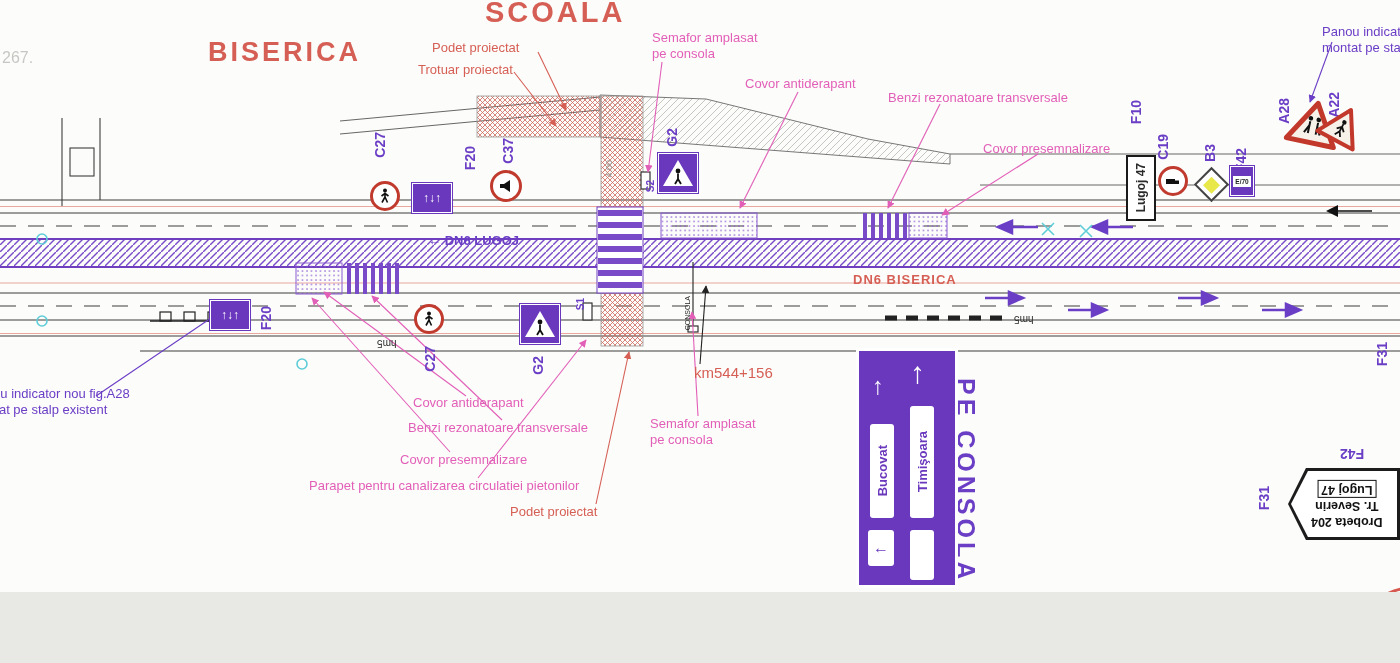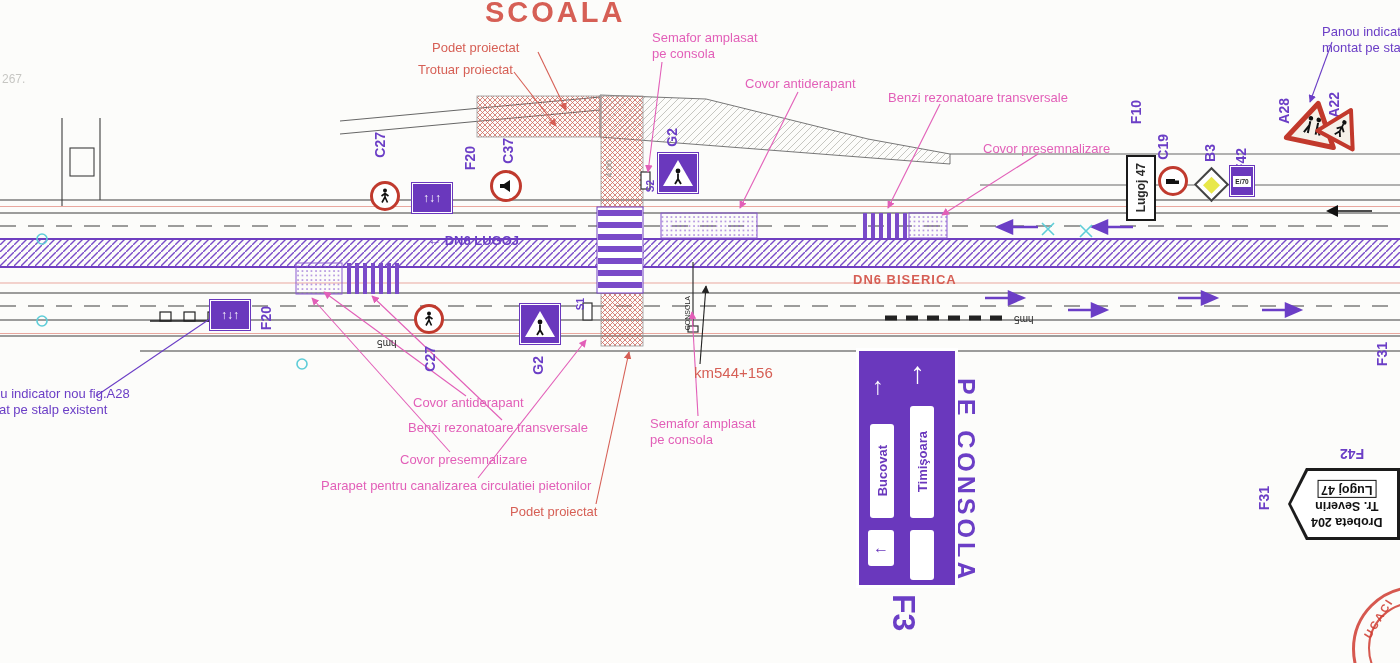--- a/index.html
+++ b/index.html
@@ -1,17 +1,17 @@
 <!DOCTYPE html>
 <html style="--salmon: #d65f55; --pink: #e25fb8; --purple: #6b3ec6; --sign-purple: #6a38bd; --ink: #2a2a2a; --red: #c03a2e; --stamp-red: #cf3b30; --cyan: #5ecdd8; --paper: #fcfcfa; --yellow: #e8e84a;"><head>
 <meta charset="utf-8">
 <style>
   html,body{margin:0;padding:0;background:#e8e8e4;}
   #canvas{
-    position:relative;width:1400px;height:663px;overflow:hidden;
+    position:relative;width:1400px;height:592px;overflow:hidden;
     background:var(--paper,#fcfcfa);
     font-family:"Liberation Sans",sans-serif;
   }
   #drawing{position:absolute;left:0;top:0;}
   .lbl{position:absolute;white-space:nowrap;line-height:1.25;}
   .salmon{color:var(--salmon,#d65f55);}
   .pink{color:var(--pink,#e25fb8);}
   .purple{color:var(--purple,#6b3ec6);}
   .ink{color:var(--ink,#2a2a2a);}
   .grey{color:#9a9a96;}
@@ -213,20 +213,21 @@
       <path d="M450,452 L312,298" stroke="#e25fb8" marker-end="url(#aP)"></path>
       <path d="M478,478 L586,340" stroke="#e25fb8" marker-end="url(#aP)"></path>
       <path d="M698,416 L692,312" stroke="#e25fb8" marker-end="url(#aP)"></path>
       <path d="M1332,42 L1310,102" stroke="#6b3ec6" marker-end="url(#aV)"></path>
       <path d="M96,396 L220,312" stroke="#6b3ec6" marker-end="url(#aV)"></path>
       <path d="M700,364 L706,286" stroke="#222" marker-end="url(#aK)"></path>
     </g>
   </svg>
 
   <div class="lbl big salmon" style="left:485px;top:-6px;">SCOALA</div>
+  <div class="lbl big salmon" style="left:208px;top:36px;font-size:27px;">BISERICA</div>
 
   <div class="lbl ann salmon" style="left:432px;top:40px;">Podet proiectat</div>
   <div class="lbl ann salmon" style="left:418px;top:62px;">Trotuar proiectat</div>
   <div class="lbl ann pink" style="left:652px;top:30px;">
     <span style="display:block;">Semafor amplasat</span>
     <span style="display:block;">pe consola</span>
   </div>
   <div class="lbl ann pink" style="left:745px;top:76px;">Covor antiderapant</div>
   <div class="lbl ann pink" style="left:888px;top:90px;">Benzi rezonatoare transversale</div>
   <div class="lbl ann pink" style="left:983px;top:141px;">Covor presemnalizare</div>
@@ -237,34 +238,34 @@
 
   <div class="lbl ann purple bold" style="left:428px;top:220px;margin-top:13px;">
     <span>←</span>
     <span>DN6 LUGOJ</span>
   </div>
   <div class="lbl ann salmon bold" style="left:853px;top:272px;letter-spacing:1px;">DN6 BISERICA</div>
   <div class="lbl salmon" style="left:694px;top:364px;font-size:15px;">km544+156</div>
   <div class="lbl tiny ink rot270" style="left:684px;top:296px;">CONSOLA</div>
   <div class="lbl small ink rot180" style="left:1014px;top:312px;">hm5</div>
   <div class="lbl small ink rot180" style="left:377px;top:336px;">hm5</div>
-  <div class="lbl grey" style="left:2px;top:72px;font-size:12px;opacity:.55;">267.</div>
+  <div class="lbl grey" style="left:2px;top:48px;font-size:16px;opacity:.55;">267.</div>
   <div class="lbl grey rot270" style="left:604px;top:160px;font-size:9px;">4.00</div>
   <div class="lbl small purple bold rot270" style="left:645px;top:180px;">S2</div>
   <div class="lbl small purple bold rot270" style="left:575px;top:298px;">S1</div>
 
   <div class="lbl ann purple" style="left:-30px;top:386px;">
     <span style="display:block;">Panou indicator nou fig.A28</span>
     <span style="display:block;">montat pe stalp existent</span>
   </div>
 
   <div class="lbl ann pink" style="left:413px;top:395px;">Covor antiderapant</div>
   <div class="lbl ann pink" style="left:408px;top:420px;">Benzi rezonatoare transversale</div>
   <div class="lbl ann pink" style="left:400px;top:452px;">Covor presemnalizare</div>
-  <div class="lbl ann pink" style="left:321px;top:478px;text-align:right;">Parapet pentru canalizarea circulatiei pietonilor</div>
+  <div class="lbl ann pink" style="left:309px;top:478px;text-align:right;">Parapet pentru canalizarea circulatiei pietonilor</div>
   <div class="lbl ann salmon" style="left:510px;top:504px;">Podet proiectat</div>
   <div class="lbl ann pink" style="left:650px;top:416px;">
     <span style="display:block;">Semafor amplasat</span>
     <span style="display:block;">pe consola</span>
   </div>
 
   <div class="lbl siglabel purple rot270" style="left:372px;top:132px;">C27</div>
   <div class="lbl siglabel purple rot270" style="left:462px;top:146px;">F20</div>
   <div class="lbl siglabel purple rot270" style="left:500px;top:138px;">C37</div>
   <div class="lbl siglabel purple rot270" style="left:664px;top:128px;">G2</div>

